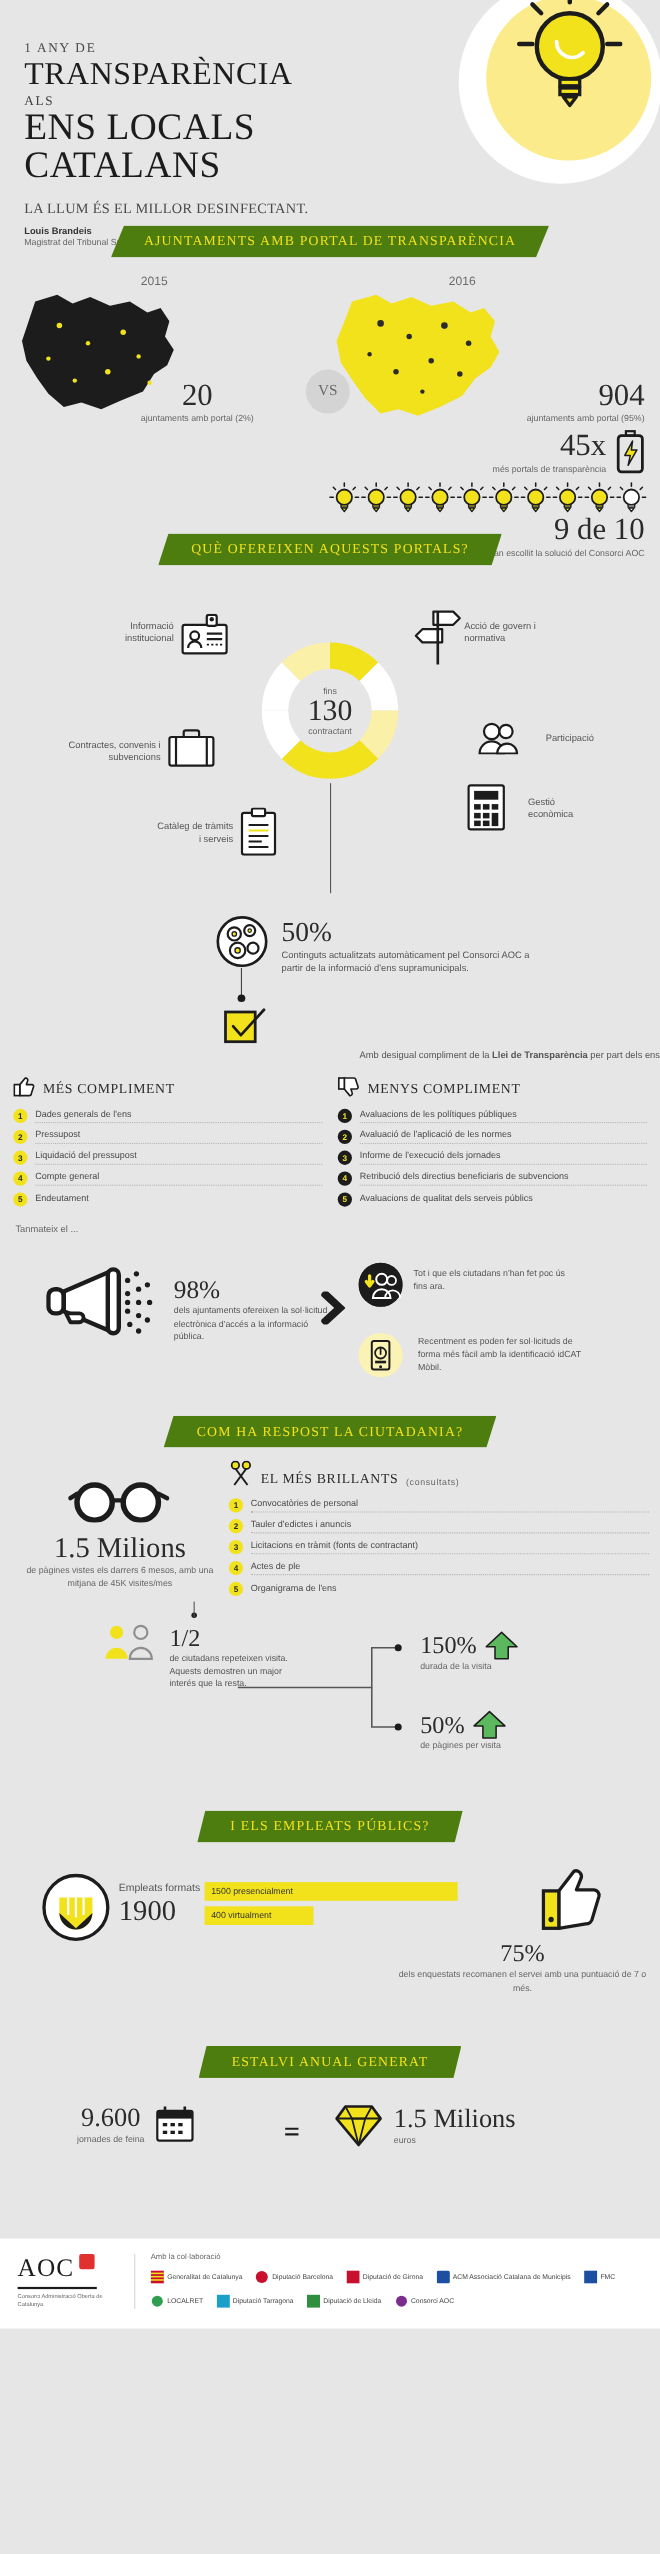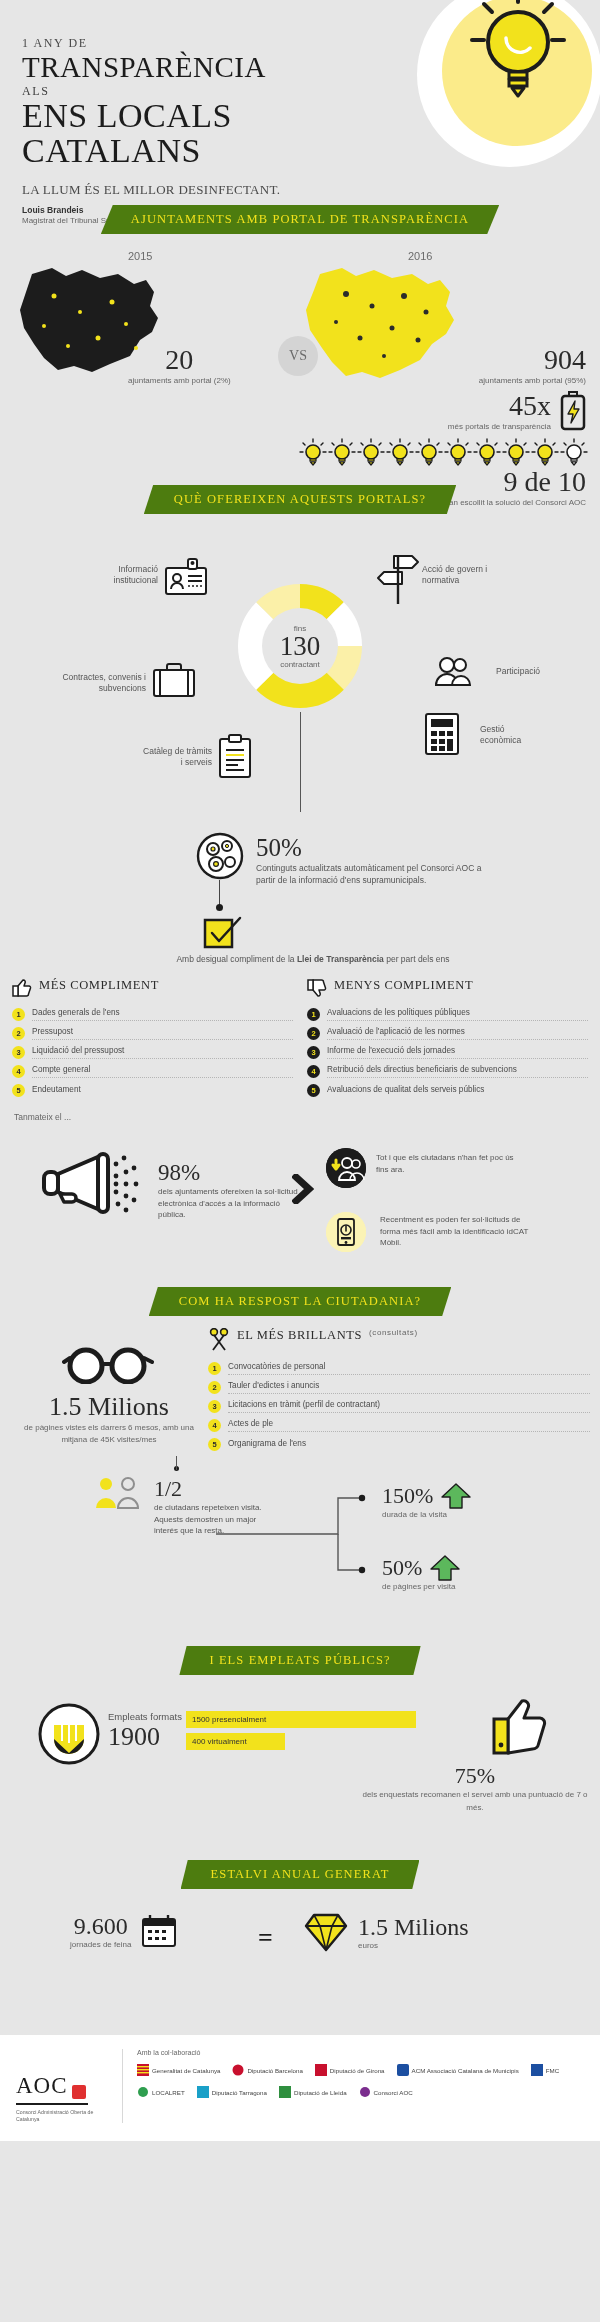--- a/index.html
+++ b/index.html
@@ -96,27 +96,27 @@
     display: flex; flex-direction: column; align-items: center; justify-content: center;
   }
   .donut-fins { font-size: 8px; color: #666; }
   .donut-num { font-family: "Liberation Serif", serif; font-size: 27px; color: #2b2b2b; line-height: 1; }
   .donut-cont { font-size: 8px; color: #666; }
 
   
   .fifty { position: relative; height: 150px; }
   .fifty-num { font-family: "Liberation Serif", serif; font-size: 25px; color: #2b2b2b; }
   .fifty-txt { font-size: 8.5px; color: #555; line-height: 1.45; }
-  .footnote-law { text-align: center; font-size: 8.5px; color: #555; padding-left: 26px; }
+  .footnote-law { text-align: right; font-size: 8.5px; color: #555; padding-left: 26px; }
 
   
   .comply { display: flex; gap: 14px; padding: 0 12px; margin-top: 6px; }
   .comply-col { flex: 1; }
   .comply-head {
-    display: flex; align-items: flex-start; gap: 7px;
+    display: flex; align-items: flex-end; gap: 7px;
     font-family: "Liberation Serif", serif; font-size: 12.5px;
     letter-spacing: .6px; color: #2b2b2b; margin-bottom: 7px;
   }
   .c-item { display: flex; align-items: center; gap: 7px; padding: 3px 0; }
   .c-num {
     min-width: 13px; width: 13px; height: 13px; border-radius: 50%;
     font-size: 7.5px; display: flex; align-items: center; justify-content: center; font-weight: bold;
   }
   .c-num.y { background: #f2e21c; color: #2b2b2b; }
   .c-num.d { background: #1c1c1c; color: #f2e21c; }
@@ -662,21 +662,21 @@
       <div class="c-item">
           <div class="c-num y">1</div>
           <div class="c-txt">Convocatòries de personal</div>
         </div>
       <div class="c-item">
           <div class="c-num y">2</div>
           <div class="c-txt">Tauler d'edictes i anuncis</div>
         </div>
       <div class="c-item">
           <div class="c-num y">3</div>
-          <div class="c-txt">Licitacions en tràmit (perfil de contractant)</div>
+          <div class="c-txt">Licitacions en tràmit (fonts de contractant)</div>
         </div>
       <div class="c-item">
           <div class="c-num y">4</div>
           <div class="c-txt">Actes de ple</div>
         </div>
       <div class="c-item">
           <div class="c-num y">5</div>
           <div class="c-txt last">Organigrama de l'ens</div>
         </div>
     </div>
@@ -799,21 +799,21 @@
       <div>
         <div class="sav-num">1.5 Milions</div>
         <div class="smallcap">euros</div>
       </div>
     </div>
 
   </div>
 
   <div class="footer">
     <div class="foot-left">
-      <div style="display:flex; align-items:flex-end; gap:4px;margin-top:24px;">
+      <div style="display:flex; align-items:flex-start; gap:4px;">
         <div class="aoc-logo">AOC</div>
         <div style="width:14px;height:14px;background:#e03030;border-radius:2px;"></div>
       </div>
       <div style="height:2px; background:#1c1c1c; margin:4px 0 4px 0; width:72px;"></div>
       <div class="aoc-sub">Consorci Administració Oberta de Catalunya</div>
     </div>
 
     <div class="divider-v"></div>
 
     <div class="foot-right">

